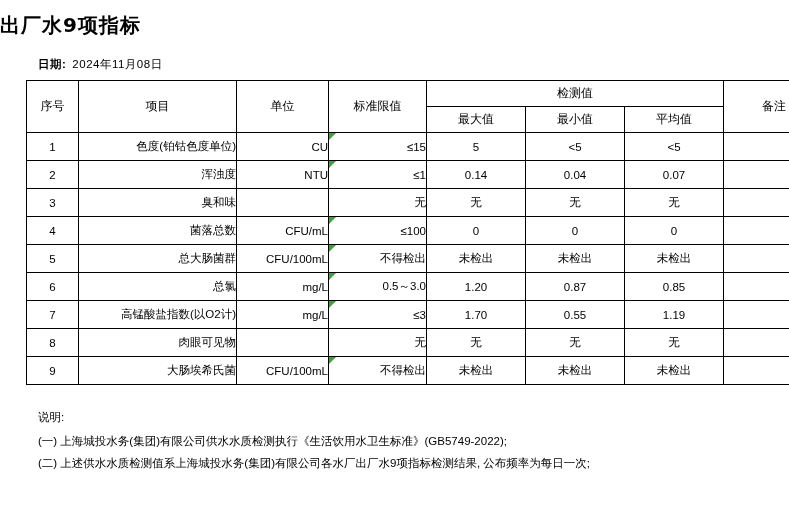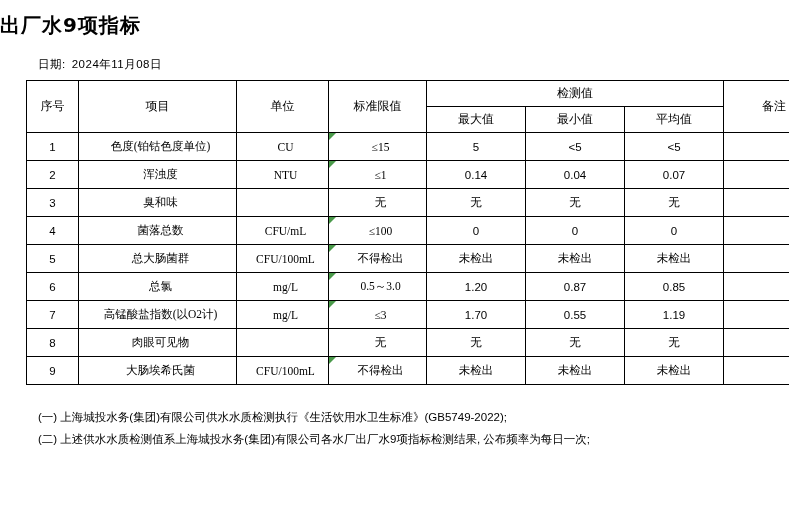--- a/index.html
+++ b/index.html
@@ -23,21 +23,21 @@
     letter-spacing: 1px;
     margin: 6px 0 0 0;
     padding-top: 6px;
     font-family: "DejaVu Sans", sans-serif;
   }
   .date-line {
     margin: 18px 0 8px 38px;
     font-size: 11.5px;
     letter-spacing: 0.5px;
   }
-  .date-line .date-label { margin-right: 6px; }
+  .date-line .date-label { margin-right: 6px; font-weight: bold; }
 
   table.report {
     border-collapse: collapse;
     margin-left: 26px;
     width: 738px;
     table-layout: fixed;
   }
   table.report td, table.report th {
     border: 1px solid #000;
     font-size: 11.5px;
@@ -46,21 +46,21 @@
     height: 28px;
     position: relative;
   }
   table.report thead th {
     text-align: center;
     font-weight: normal;
     font-size: 12px;
     height: 26px;
   }
   .c-center { text-align: center; }
-  .c-left { text-align: center; padding-left: 6px !important; font-family: Liberation Serif, serif; }
+  .c-left { text-align: right; padding-left: 6px !important; }
 
   
   col.c-seq { width: 52px; }
   col.c-item { width: 158px; }
   col.c-unit { width: 92px; }
   col.c-limit { width: 98px; }
   col.c-max { width: 99px; }
   col.c-min { width: 99px; }
   col.c-avg { width: 99px; }
   col.c-note { width: 101px; }
@@ -207,15 +207,16 @@
         <td class="c-left"><span class="green-mark"></span>不得检出</td>
         <td class="val-cell">未检出</td>
         <td class="val-cell">未检出</td>
         <td class="val-cell">未检出</td>
         <td class="c-center"></td>
       </tr>
     </tbody>
 </table>
 
 <div class="notes">
+  <div class="notes-title">说明:</div>
   <div class="note-line">(一) 上海城投水务(集团)有限公司供水水质检测执行《生活饮用水卫生标准》(GB5749-2022);</div>
   <div class="note-line">(二) 上述供水水质检测值系上海城投水务(集团)有限公司各水厂出厂水9项指标检测结果, 公布频率为每日一次;</div>
 </div>
 
 </body></html>

